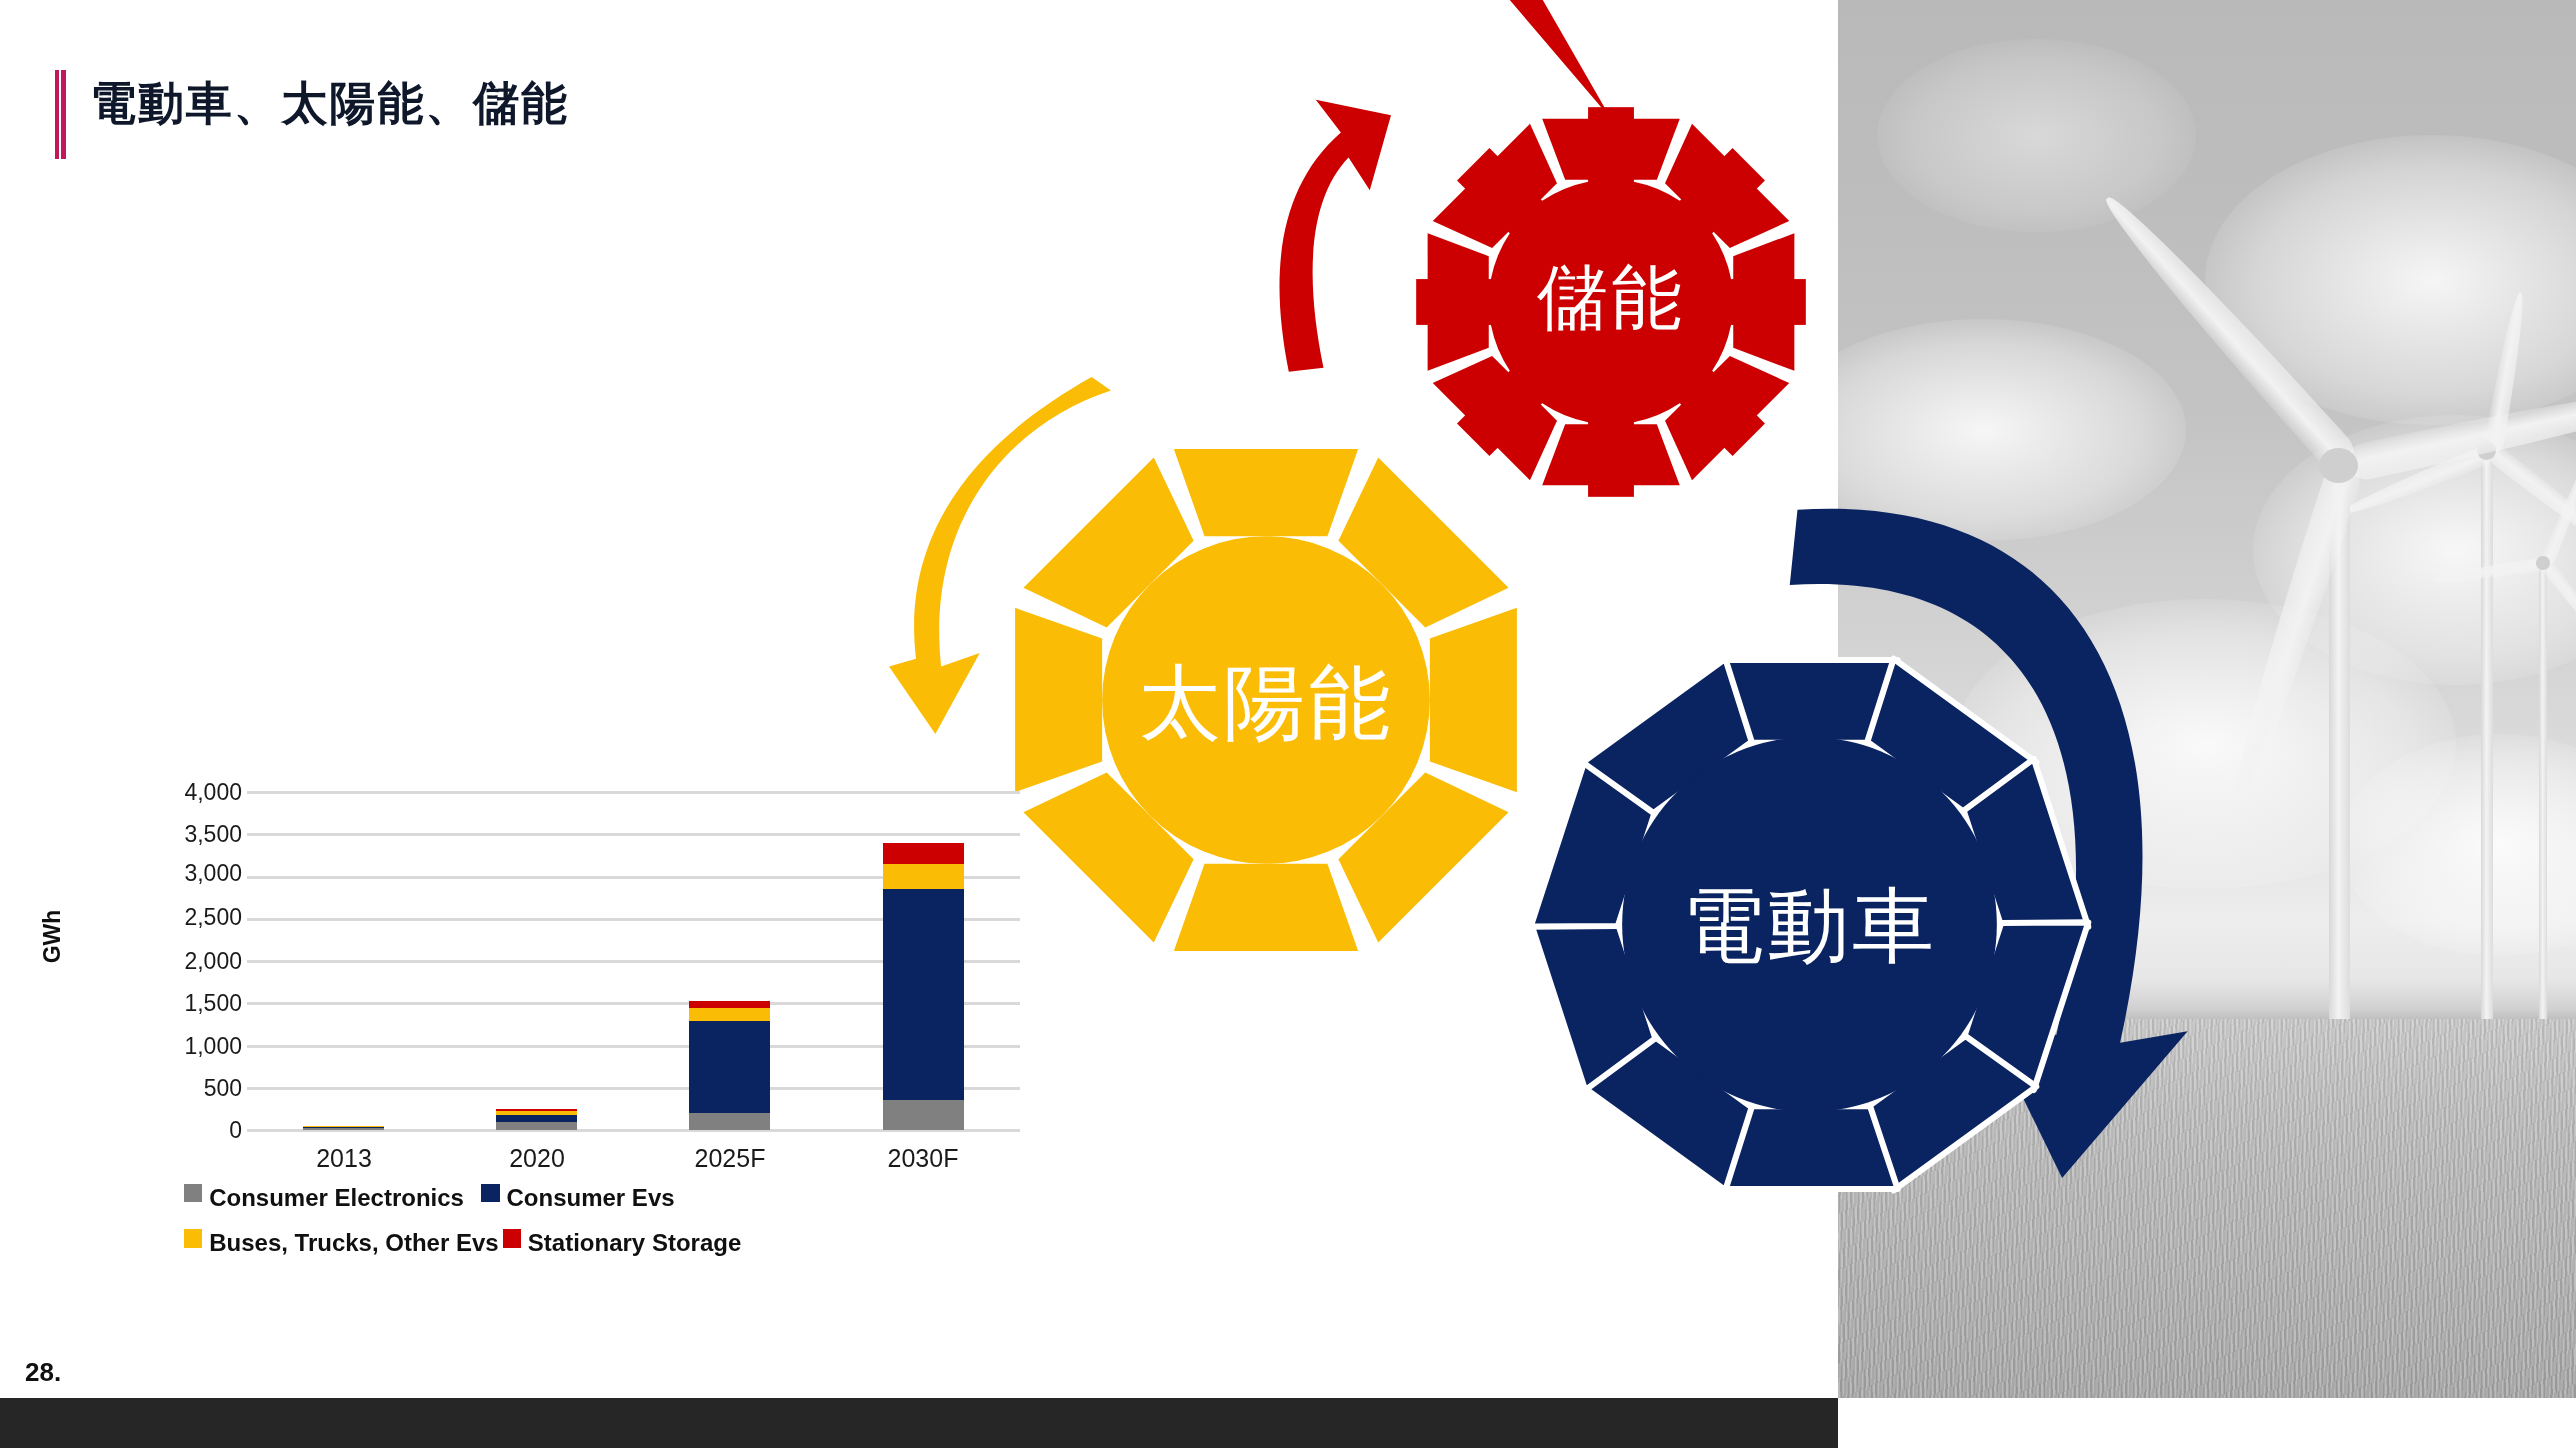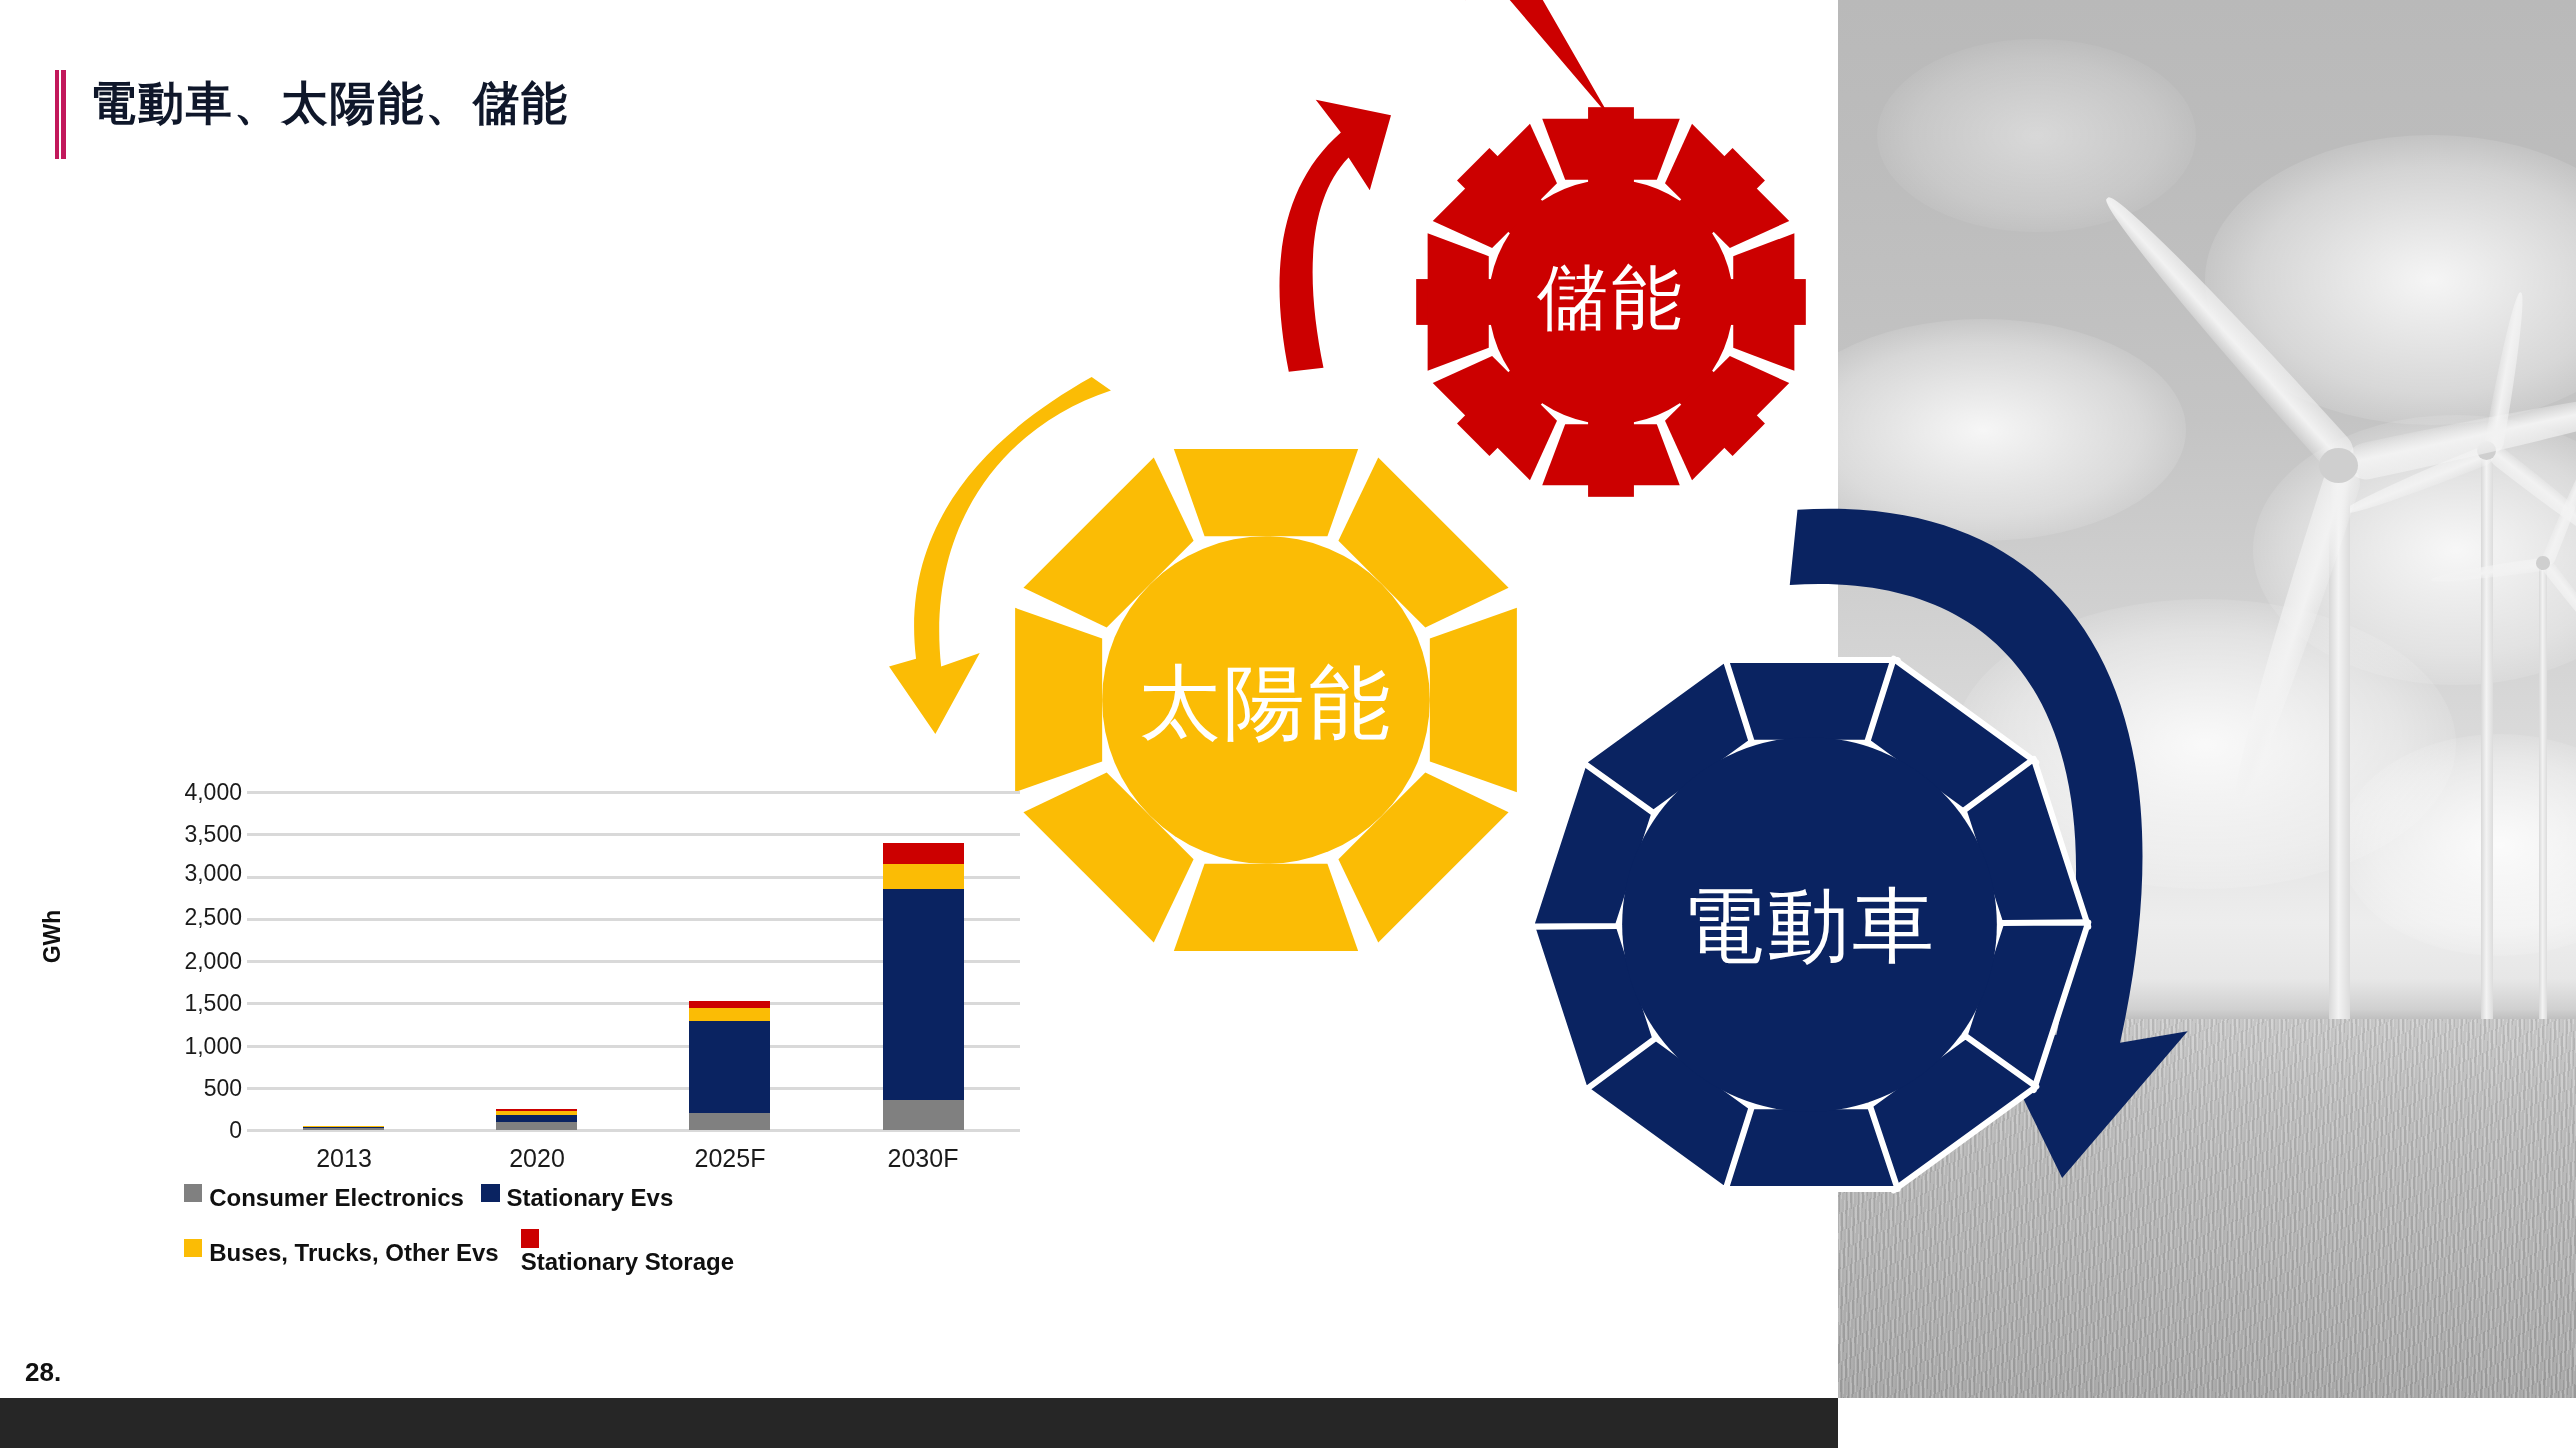--- a/index.html
+++ b/index.html
@@ -321,29 +321,29 @@
         <div class="xtick" style="left: 676px;">2030F</div>
       </div>
     <div class="legend" id="legend">
         <div class="legend-row">
           <div class="legend-item" style="margin-left: 0px;">
             <span class="swatch" style="background: rgb(128, 128, 128);"></span>
             <span class="legend-text">Consumer Electronics</span>
           </div>
           <div class="legend-item" style="margin-left: 17.4px;">
             <span class="swatch" style="background: rgb(10, 35, 97);"></span>
-            <span class="legend-text">Stationary Evs</span>
+            <span class="legend-text">Consumer Evs</span>
           </div>
         </div>
         <div class="legend-row">
           <div class="legend-item" style="margin-left: 0px;">
             <span class="swatch" style="background: rgb(251, 188, 5);"></span>
             <span class="legend-text">Buses, Trucks, Other Evs</span>
           </div>
-          <div class="legend-item" style="margin-left: 22px; flex-direction: column;">
+          <div class="legend-item" style="margin-left: 4px;">
             <span class="swatch" style="background: rgb(204, 0, 0);"></span>
             <span class="legend-text">Stationary Storage</span>
           </div>
         </div>
       </div>
   </div>
 
   <div class="footer-bar"></div>
   <div class="page-num">28.</div>
 

